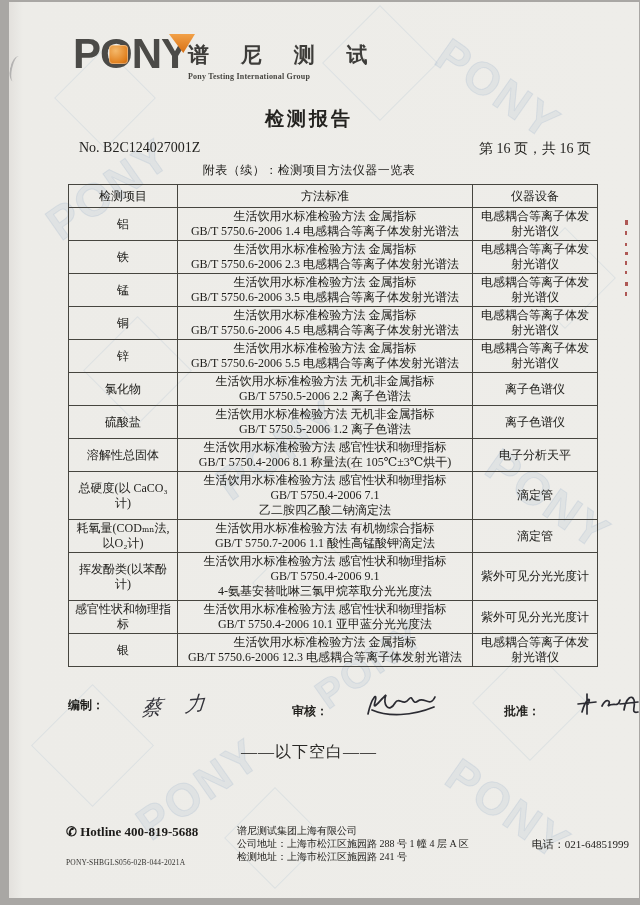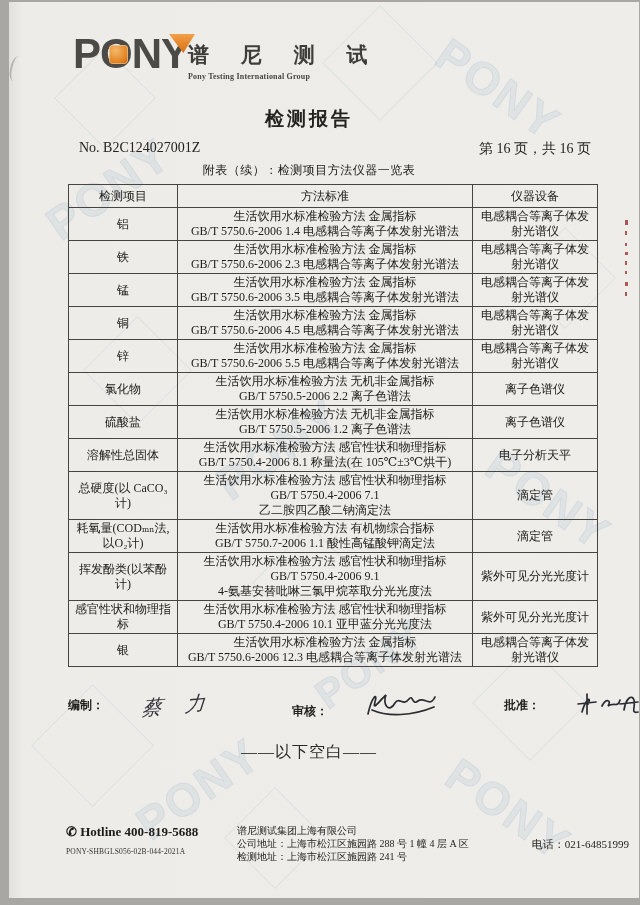--- a/index.html
+++ b/index.html
@@ -84,34 +84,34 @@
     font-family:"Liberation Sans","DejaVu Sans",sans-serif;
     font-size:12px;font-weight:700;color:#23221f;white-space:nowrap;
   }
   .sig-name{
     font-size:20px;color:#33333a;font-style:italic;
     transform:rotate(-5deg) skewX(-10deg);letter-spacing:9px;
     margin-left:38px;white-space:nowrap;
   }
   .sig-scribble{margin-left:34px;}
   .sig-g2{margin-left:78px;display:flex;align-items:flex-end;}
-  .sig-g3{margin-left:66px;display:flex;align-items:center;}
+  .sig-g3{margin-left:66px;display:flex;align-items:flex-end;}
   .end-note{
     position:absolute;left:0;right:30px;top:740px;text-align:center;
     font-size:16px;color:#2a2926;letter-spacing:1px;
   }
   
   .footer{position:absolute;left:57px;top:822px;right:10px;display:flex;align-items:flex-start;}
   .f-left{width:160px;}
   .f-hotline{
     font-size:13px;font-weight:700;white-space:nowrap;color:#1c1b19;
     font-family:"Liberation Serif","DejaVu Serif",serif;
   }
   .f-site{font-size:14.5px;font-weight:700;color:#1c1b19;line-height:15px;}
-  .f-code{font-size:7.5px;color:#33322f;margin-top:7px;letter-spacing:.2px;}
+  .f-code{font-size:7.5px;color:#33322f;margin-top:18px;letter-spacing:.2px;}
   .f-mid{margin-left:16px;font-size:10px;line-height:13px;color:#23221f;width:265px;}
   .f-right{margin-left:6px;font-size:11px;color:#23221f;margin-top:13px;white-space:nowrap;padding-left:32px;}
   
   .red-marks{position:absolute;left:616px;top:218px;}
   .red-marks i{display:block;background:#9e3230;opacity:.8;margin-bottom:6px;}
   .pencil-mark{
     position:absolute;left:1px;top:54px;width:10px;height:26px;
     border-left:2px solid rgba(90,90,95,.35);border-radius:60% 0 0 60%;
     transform:rotate(12deg);
   }

